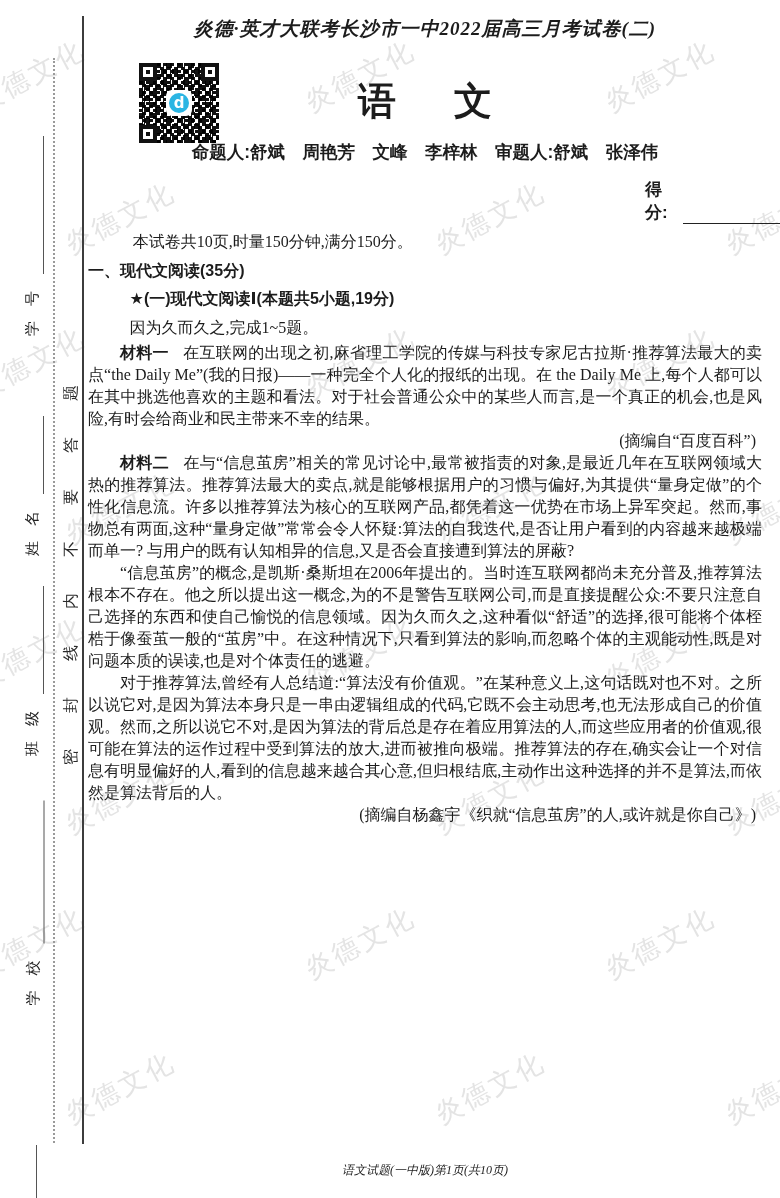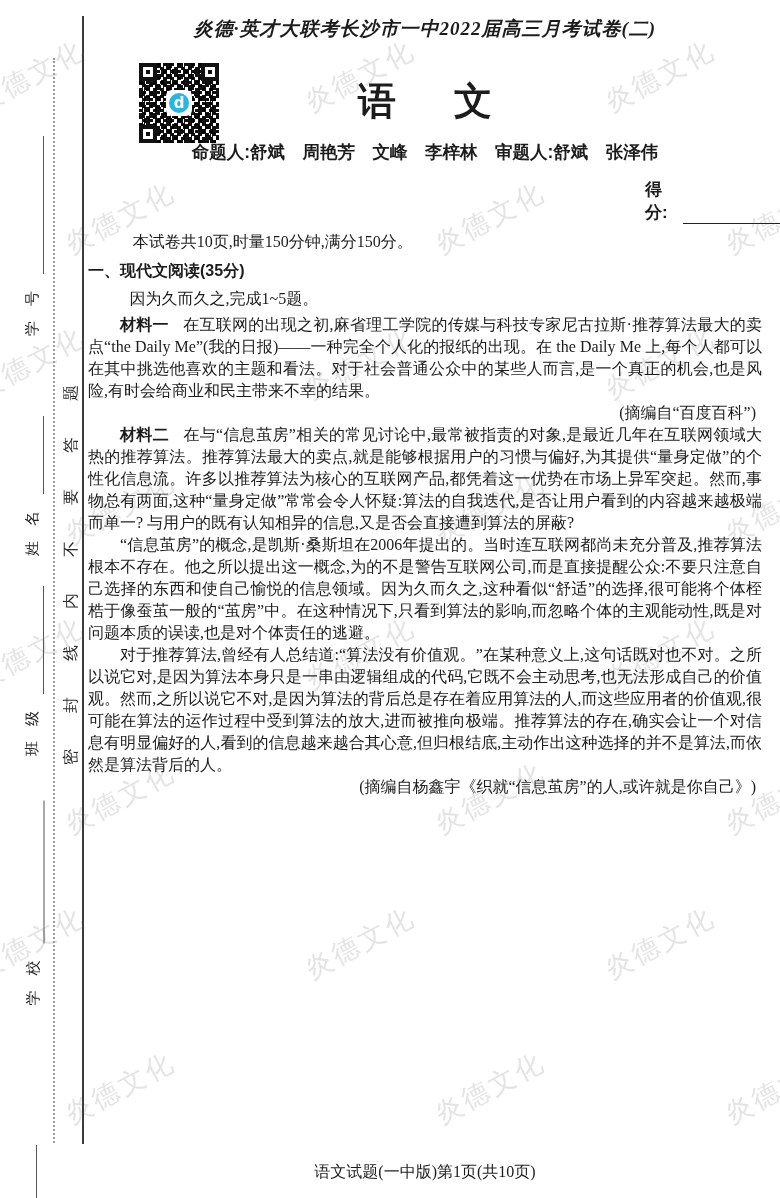--- a/index.html
+++ b/index.html
@@ -46,21 +46,21 @@
   
   .content{position:absolute;left:88px;top:228px;width:674px;font-size:16px;}
   .content p{margin:0;}
   .hei{font-family:"Liberation Sans","DejaVu Sans",sans-serif;font-weight:bold;}
   .hline{line-height:28.5px;}
   .intro{text-indent:2.8em;}
   .sub,.instr{text-indent:2.6em;}
   .para{line-height:22px;text-align:justify;text-indent:2em;}
   .para b{margin-right:0.9em;margin-top:8px;}
   .src{line-height:22px;text-align:right;padding-right:6px;}
-  .footer{position:absolute;left:88px;top:1162px;width:674px;text-align:center;font-size:16px;}
+  .footer{position:absolute;left:88px;top:1162px;width:674px;text-align:center;font-size:12px;font-style:italic;}
 </style>
 </head>
 <body>
 
 <div class="page">
 
   <span class="wm" style="left:-30px;top:58px">炎德文化</span>
   <span class="wm" style="left:300px;top:58px">炎德文化</span>
   <span class="wm" style="left:600px;top:58px">炎德文化</span>
   <span class="wm" style="left:60px;top:200px">炎德文化</span>
@@ -125,20 +125,21 @@
   <div class="setters">命题人:舒斌　周艳芳　文峰　李梓林　审题人:舒斌　张泽伟</div>
 
   <div class="score">
     <span class="score-label">得分:</span>
     <span class="score-blank"></span>
   </div>
 
   <div class="content">
     <p class="hline intro">本试卷共10页,时量150分钟,满分150分。</p>
     <p class="hline hei">一、现代文阅读(35分)</p>
+    <p class="hline hei sub">★(一)现代文阅读Ⅰ(本题共5小题,19分)</p>
     <p class="hline instr">因为久而久之,完成1~5题。</p>
 
     <p class="para"><b class="hei">材料一</b><span>在互联网的出现之初,麻省理工学院的传媒与科技专家尼古拉斯·推荐算法最大的卖点“the Daily Me”(我的日报)——一种完全个人化的报纸的出现。在 the Daily Me 上,每个人都可以在其中挑选他喜欢的主题和看法。对于社会普通公众中的某些人而言,是一个真正的机会,也是风险,有时会给商业和民主带来不幸的结果。</span></p>
     <p class="src">(摘编自“百度百科”)</p>
 
     <p class="para"><b class="hei">材料二</b><span>在与“信息茧房”相关的常见讨论中,最常被指责的对象,是最近几年在互联网领域大热的推荐算法。推荐算法最大的卖点,就是能够根据用户的习惯与偏好,为其提供“量身定做”的个性化信息流。许多以推荐算法为核心的互联网产品,都凭着这一优势在市场上异军突起。然而,事物总有两面,这种“量身定做”常常会令人怀疑:算法的自我迭代,是否让用户看到的内容越来越极端而单一? 与用户的既有认知相异的信息,又是否会直接遭到算法的屏蔽?</span></p>
     <p class="para">“信息茧房”的概念,是凯斯·桑斯坦在2006年提出的。当时连互联网都尚未充分普及,推荐算法根本不存在。他之所以提出这一概念,为的不是警告互联网公司,而是直接提醒公众:不要只注意自己选择的东西和使自己愉悦的信息领域。因为久而久之,这种看似“舒适”的选择,很可能将个体桎梏于像蚕茧一般的“茧房”中。在这种情况下,只看到算法的影响,而忽略个体的主观能动性,既是对问题本质的误读,也是对个体责任的逃避。</p>
     <p class="para">对于推荐算法,曾经有人总结道:“算法没有价值观。”在某种意义上,这句话既对也不对。之所以说它对,是因为算法本身只是一串由逻辑组成的代码,它既不会主动思考,也无法形成自己的价值观。然而,之所以说它不对,是因为算法的背后总是存在着应用算法的人,而这些应用者的价值观,很可能在算法的运作过程中受到算法的放大,进而被推向极端。推荐算法的存在,确实会让一个对信息有明显偏好的人,看到的信息越来越合其心意,但归根结底,主动作出这种选择的并不是算法,而依然是算法背后的人。</p>
     <p class="src">(摘编自杨鑫宇《织就“信息茧房”的人,或许就是你自己》)</p>
   </div>

